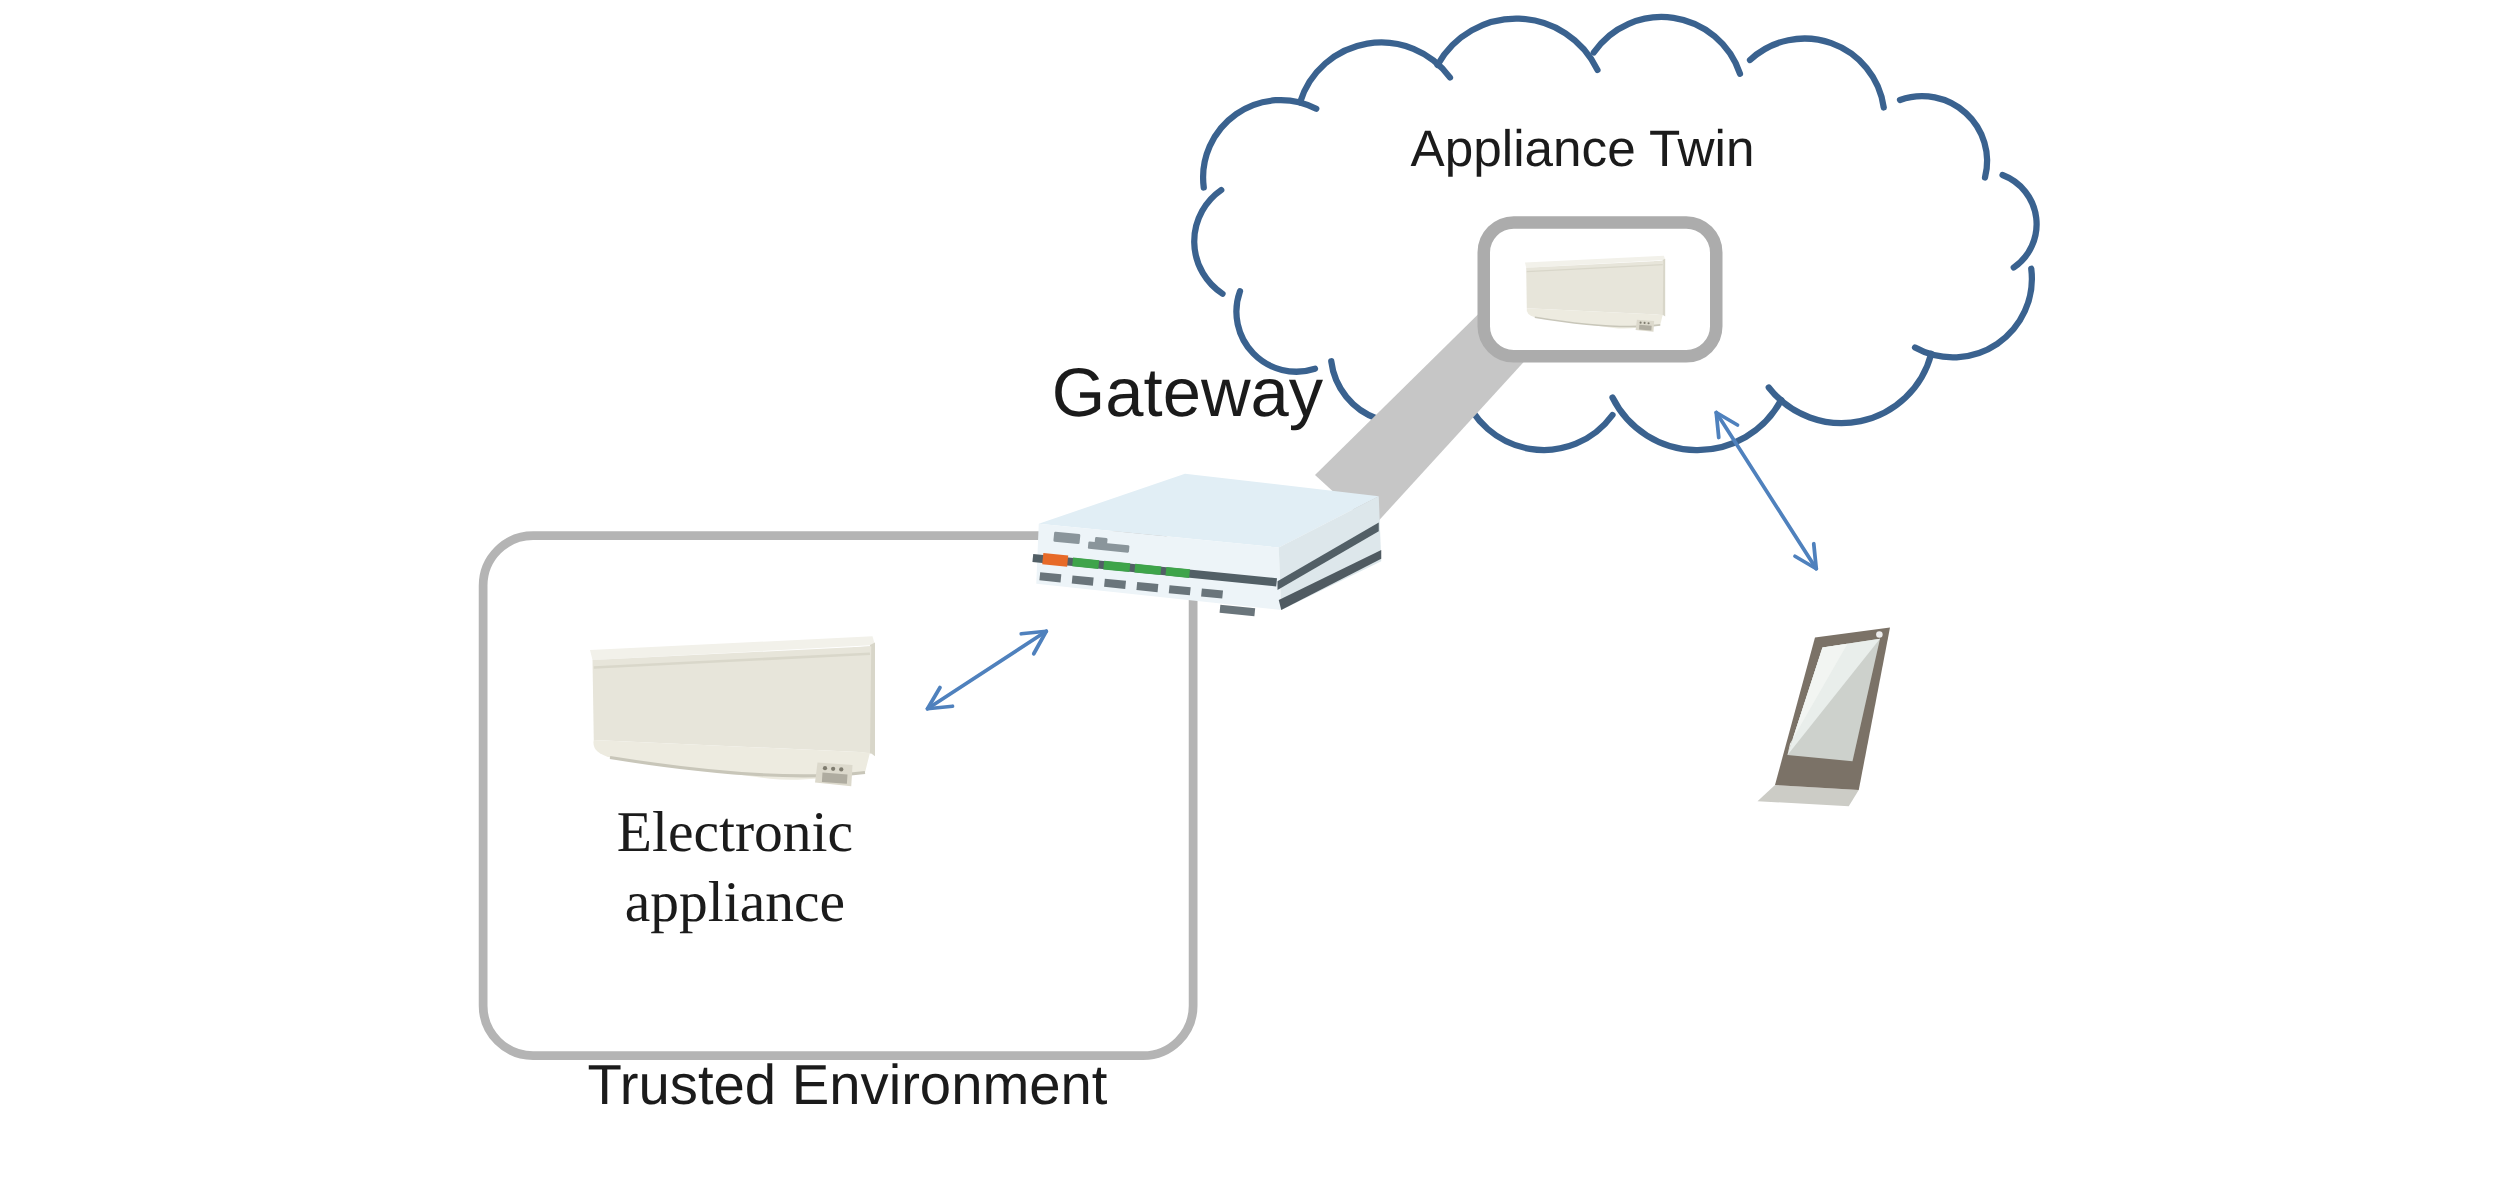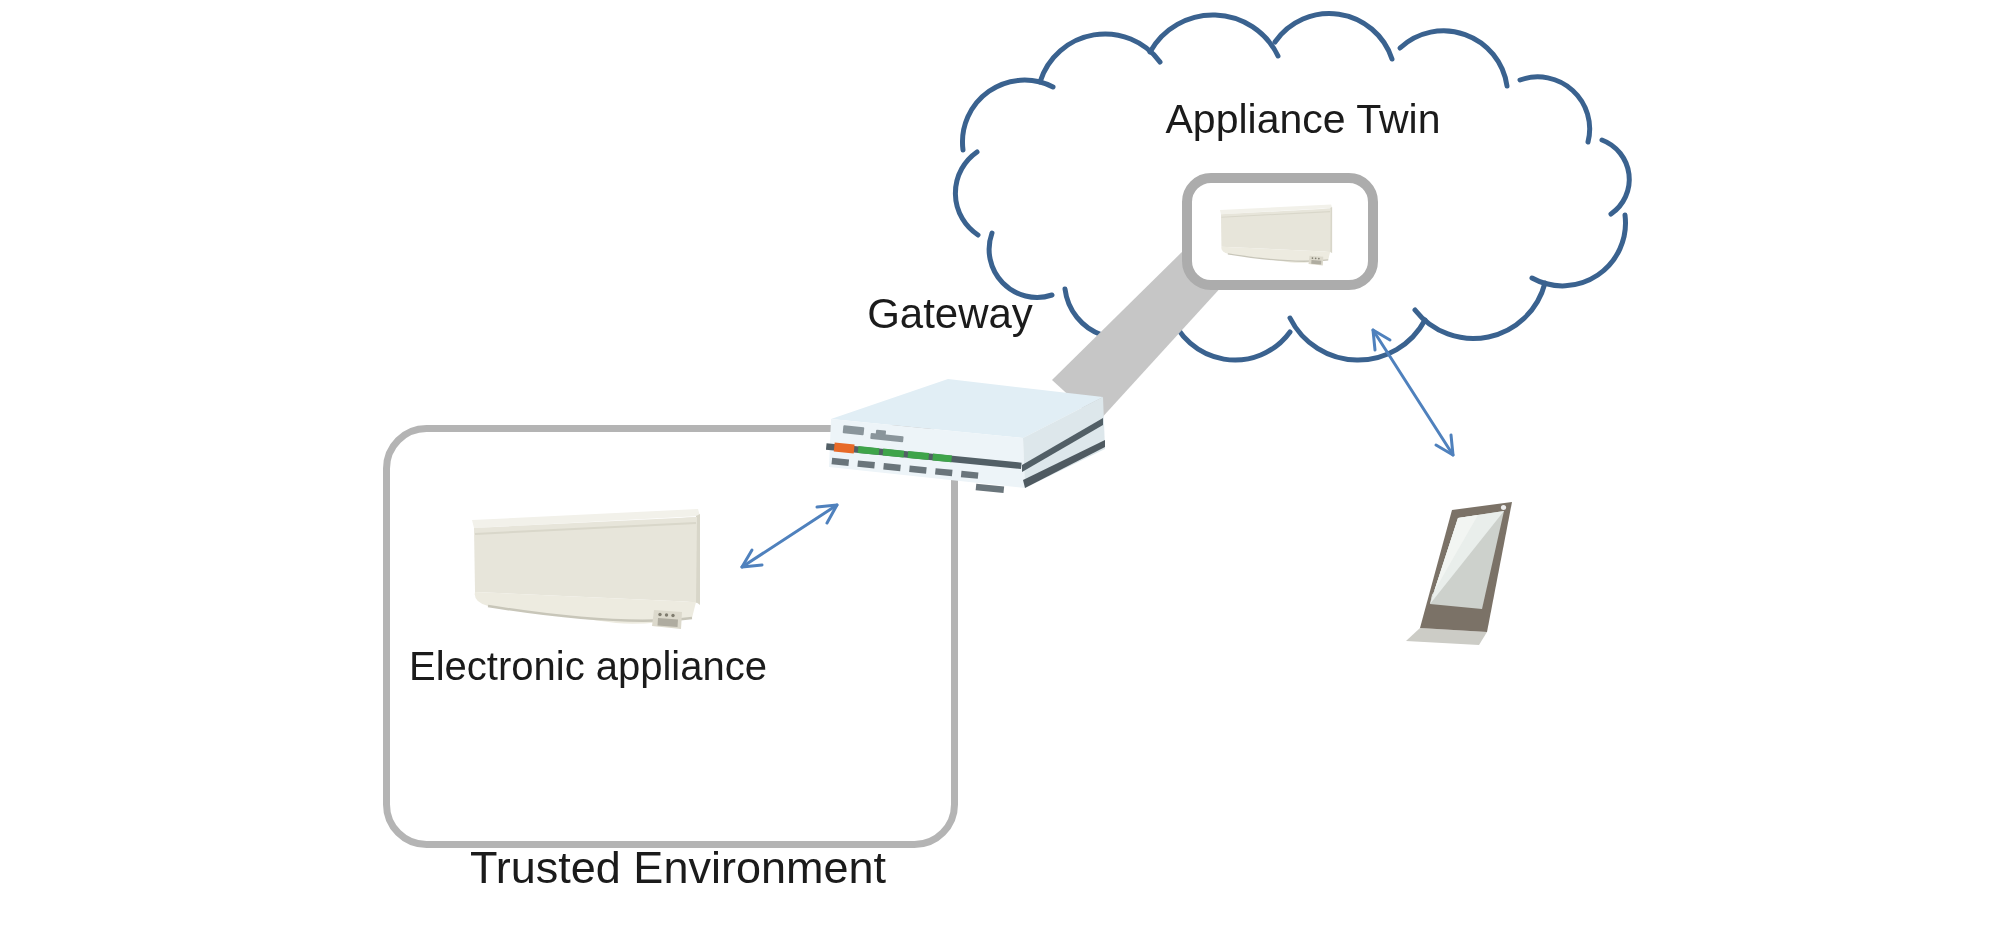--- a/index.html
+++ b/index.html
@@ -10,23 +10,23 @@
     font-family:"Liberation Sans", sans-serif;
     overflow:hidden;
   }
   #shapes{position:absolute;left:0;top:0;}
   .lbl{
     position:absolute;
     color:#1b1b1b;
     text-align:center;
     white-space:normal;
   }
-  .lbl-appliance-twin{left:1103px;top:97px;width:400px;font-size:41px;line-height:44px;}
-  .lbl-gateway{left:830px;top:291px;width:240px;font-size:42px;line-height:46px;}
-  .lbl-electronic{left:408px;top:638px;width:360px;font-size:40px;line-height:56px;}
+  .lbl-appliance-twin{left:1066px;top:97px;width:400px;font-size:41px;line-height:44px;}
+  .lbl-gateway{left:830px;top:291px;width:240px;font-size:55px;line-height:46px;}
+  .lbl-electronic{left:408px;top:638px;width:360px;font-size:46px;line-height:56px;font-family:Liberation Serif, serif;}
   .lbl-trusted{left:378px;top:845px;width:600px;font-size:45px;line-height:46px;}
   .lbl-remote{left:1313px;top:650px;width:300px;font-size:45px;line-height:47px;}
 </style>
 </head>
 <body>
 
 <div id="canvas">
 
   <svg id="shapes" width="2000" height="945" viewBox="0 0 2000 945">
 

